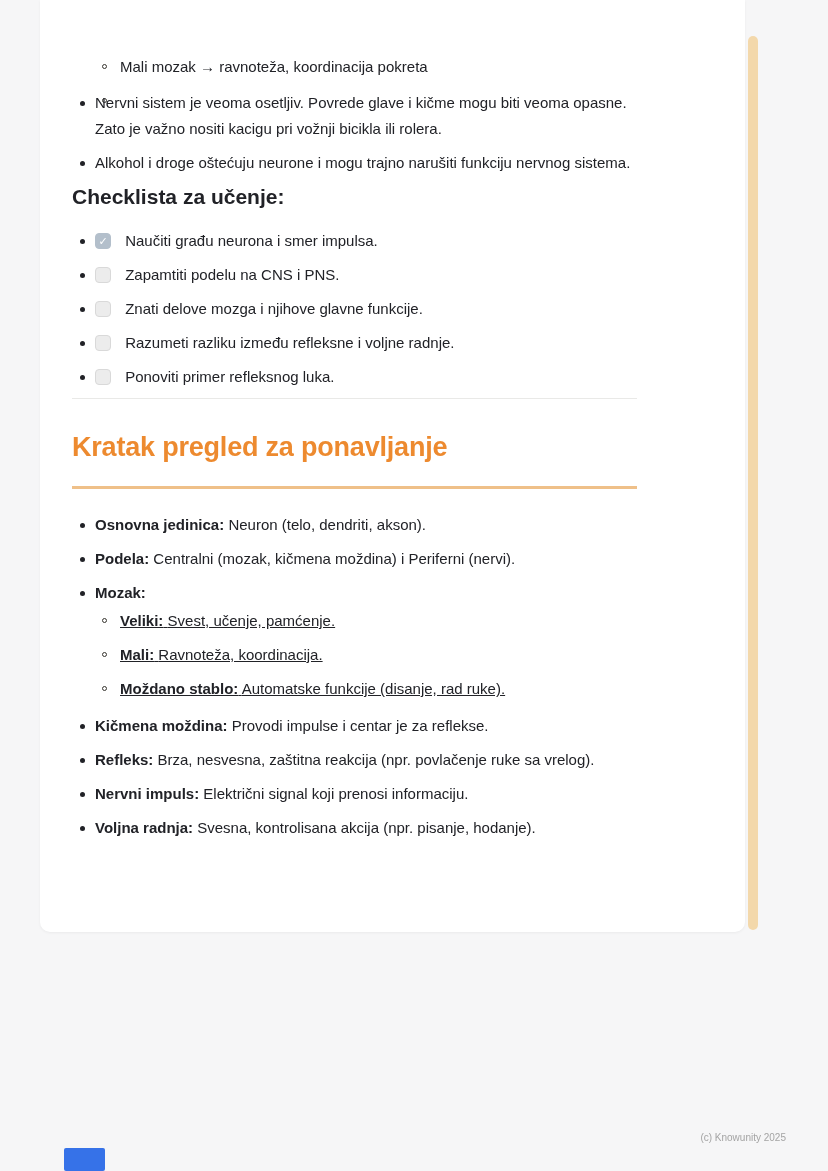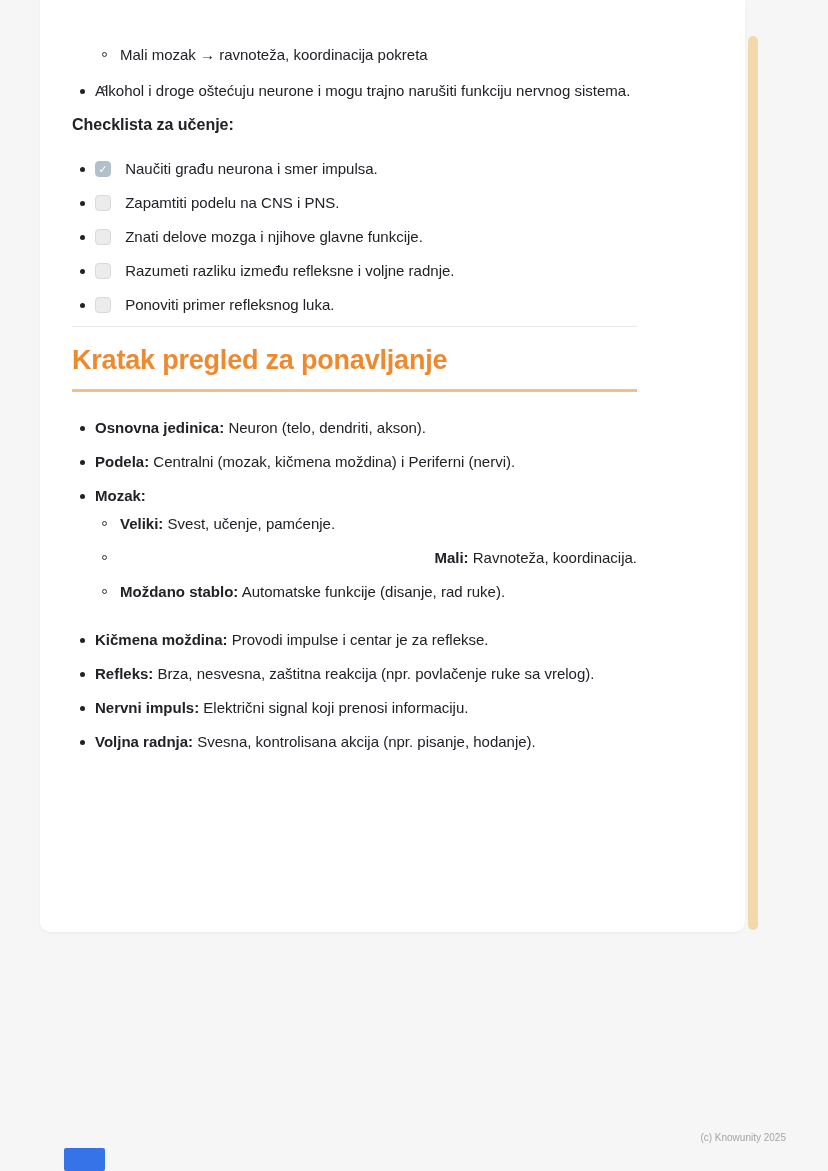--- a/index.html
+++ b/index.html
@@ -33,23 +33,23 @@
     width:5px; height:5px; border-radius:50%;
     background:#212227;
   }
   .li.sub { padding-left:48px; }
   .li.sub .cbullet {
     position:absolute; left:30px; top:10px;
     width:5px; height:5px; border-radius:50%;
     border:1.5px solid #37352f; background:transparent;
   }
   .mainlist { margin-top:10px; }
-  .top-sublist { margin-top:0; }
+  .top-sublist { margin-top:12px; }
   .bold-heading {
-    font-size:16px; font-weight:700; line-height:26px;
+    font-size:21px; font-weight:700; line-height:26px;
     margin-top:8px;
   }
   .checklist { margin-top:18px; }
   .checkbox {
     display:inline-block; width:16px; height:16px;
     border-radius:4px; margin-right:10px;
     vertical-align:-3px;
     background:#ececec; border:1px solid #d9d9d9;
     position:relative; cursor:pointer;
   }
@@ -60,30 +60,30 @@
     content:"✓"; position:absolute; left:0; top:0;
     width:100%; height:100%;
     display:flex; align-items:center; justify-content:center;
     color:#ffffff; font-size:11px; font-weight:700; line-height:1;
   }
   .divider {
     border:none; border-top:1px solid #e9e9e7;
     margin-top:6px;
   }
   .h1 {
-    margin-top:17px;
+    margin-top:32px;
     font-size:27px; line-height:32px;
     font-weight:800; letter-spacing:-0.2px;
     color:#ed8a2f;
     border-bottom:3px solid #efc089;
-    padding-bottom:13px;
+    padding-bottom:23px;
   }
   .summary { margin-top:23px; }
   .b { font-weight:700; }
-  .sublist.nested { margin-top:2px; margin-bottom:22px; }
+  .sublist.nested { margin-top:2px; margin-bottom:11px;text-decoration:underline; }
   .stripe {
     position:absolute; left:748px; top:36px;
     width:10px; height:894px;
     background:#f3d8ab; border-radius:5px;
   }
   .footer {
     position:absolute; top:1132px; right:42px;
     font-size:10px; color:#a4a4a4;
   }
   .blue-fragment {
@@ -101,20 +101,24 @@
     <li class="li sub">
       <span class="cbullet"></span>
       <span class="txt">Mali mozak → ravnoteža, koordinacija pokreta</span>
     </li>
     <li class="li sub">
       <span class="cbullet"></span>
     </li>
   </ul>
 
   <ul class="mainlist content-w">
+    <li class="li">
+      <span class="bullet"></span>
+      <span class="txt">Nervni sistem je veoma osetljiv. Povrede glave i kičme mogu biti veoma opasne. Zato je važno nositi kacigu pri vožnji bicikla ili rolera.</span>
+    </li>
     <li class="li">
       <span class="bullet"></span>
       <span class="txt">Alkohol i droge oštećuju neurone i mogu trajno narušiti funkciju nervnog sistema.</span>
     </li>
   </ul>
 
   <p class="bold-heading content-w">Checklista za učenje:</p>
 
   <ul class="checklist content-w">
     <li class="li">
@@ -161,21 +165,21 @@
     </li>
     <li class="li">
       <span class="bullet"></span>
       <span class="b">Mozak:</span>
       <ul class="sublist nested">
         <li class="li sub" style="padding-left:25px;">
           <span class="cbullet" style="left:7px;"></span>
           <span class="b">Veliki:</span>
           <span class="txt">Svest, učenje, pamćenje.</span>
         </li>
-        <li class="li sub" style="padding-left:25px;text-align:right;">
+        <li class="li sub" style="padding-left:25px;">
           <span class="cbullet" style="left:7px;"></span>
           <span class="b">Mali:</span>
           <span class="txt">Ravnoteža, koordinacija.</span>
         </li>
         <li class="li sub" style="padding-left:25px;">
           <span class="cbullet" style="left:7px;"></span>
           <span class="b">Moždano stablo:</span>
           <span class="txt">Automatske funkcije (disanje, rad ruke).</span>
         </li>
       </ul>

